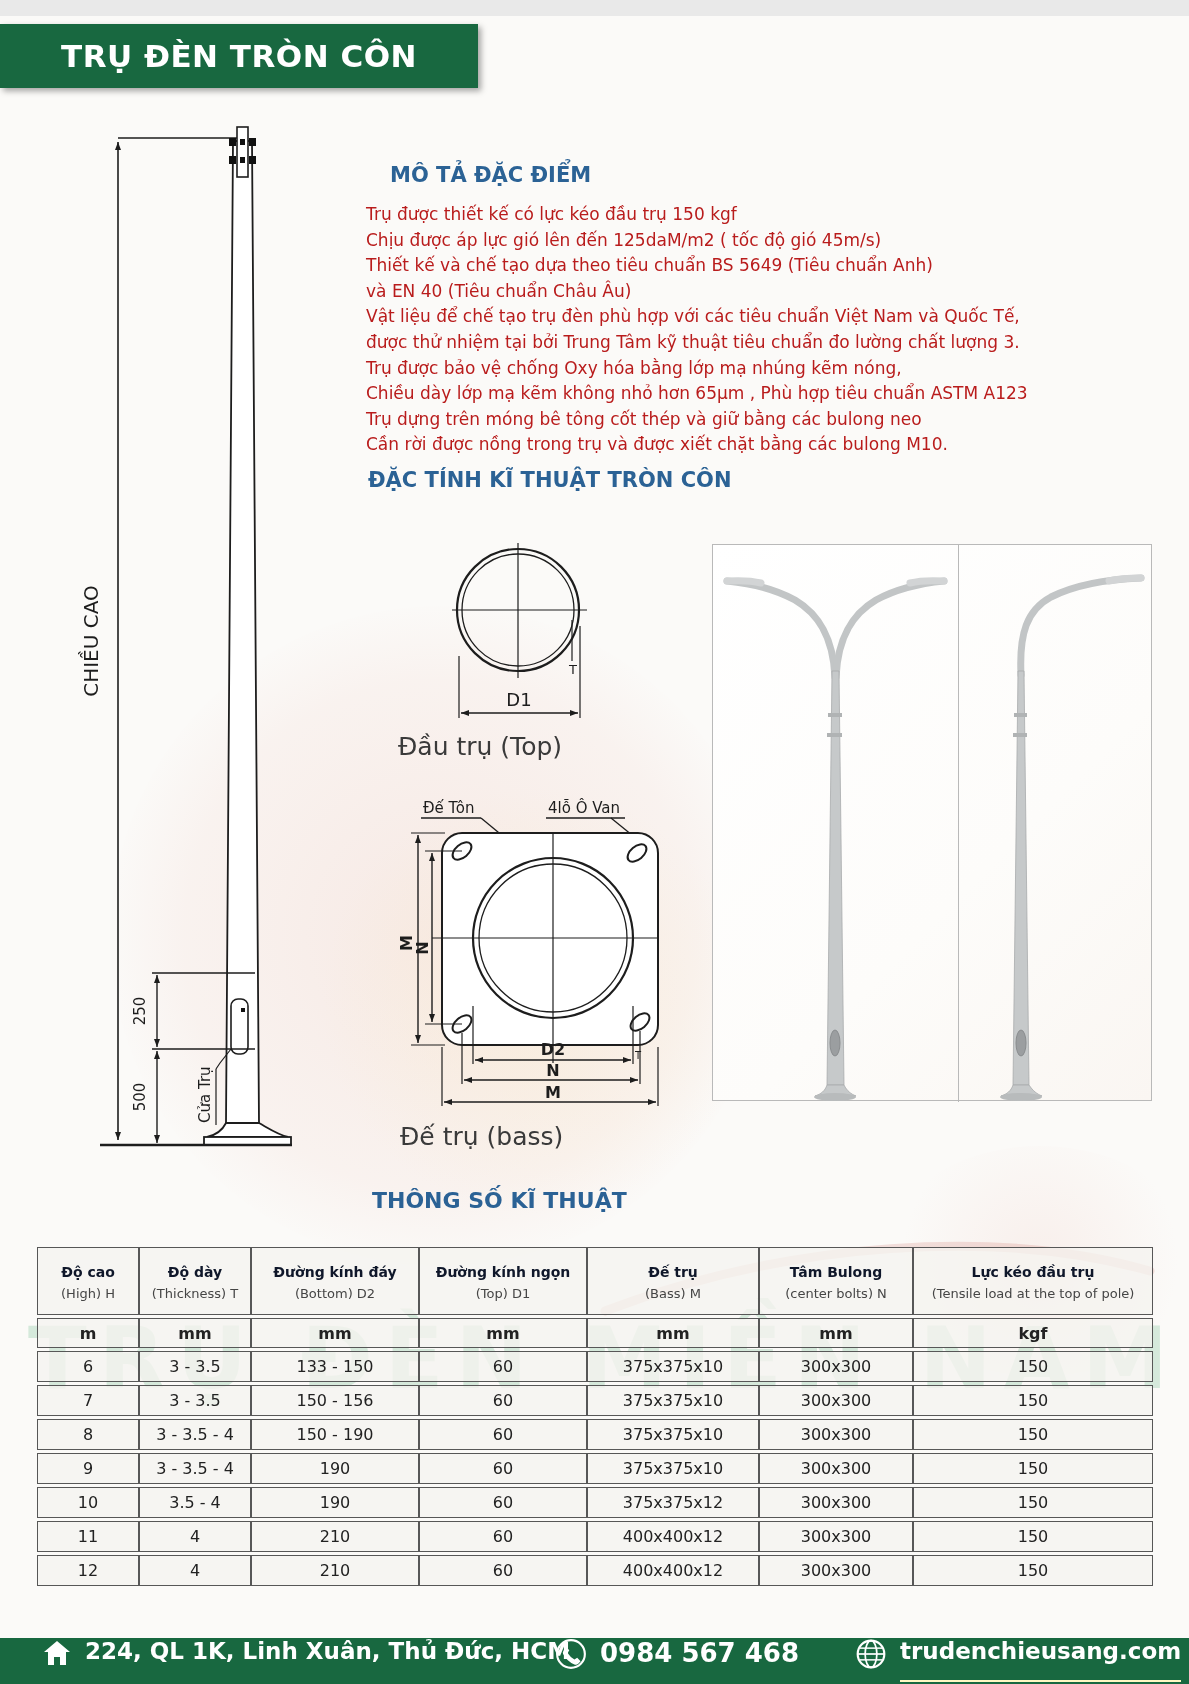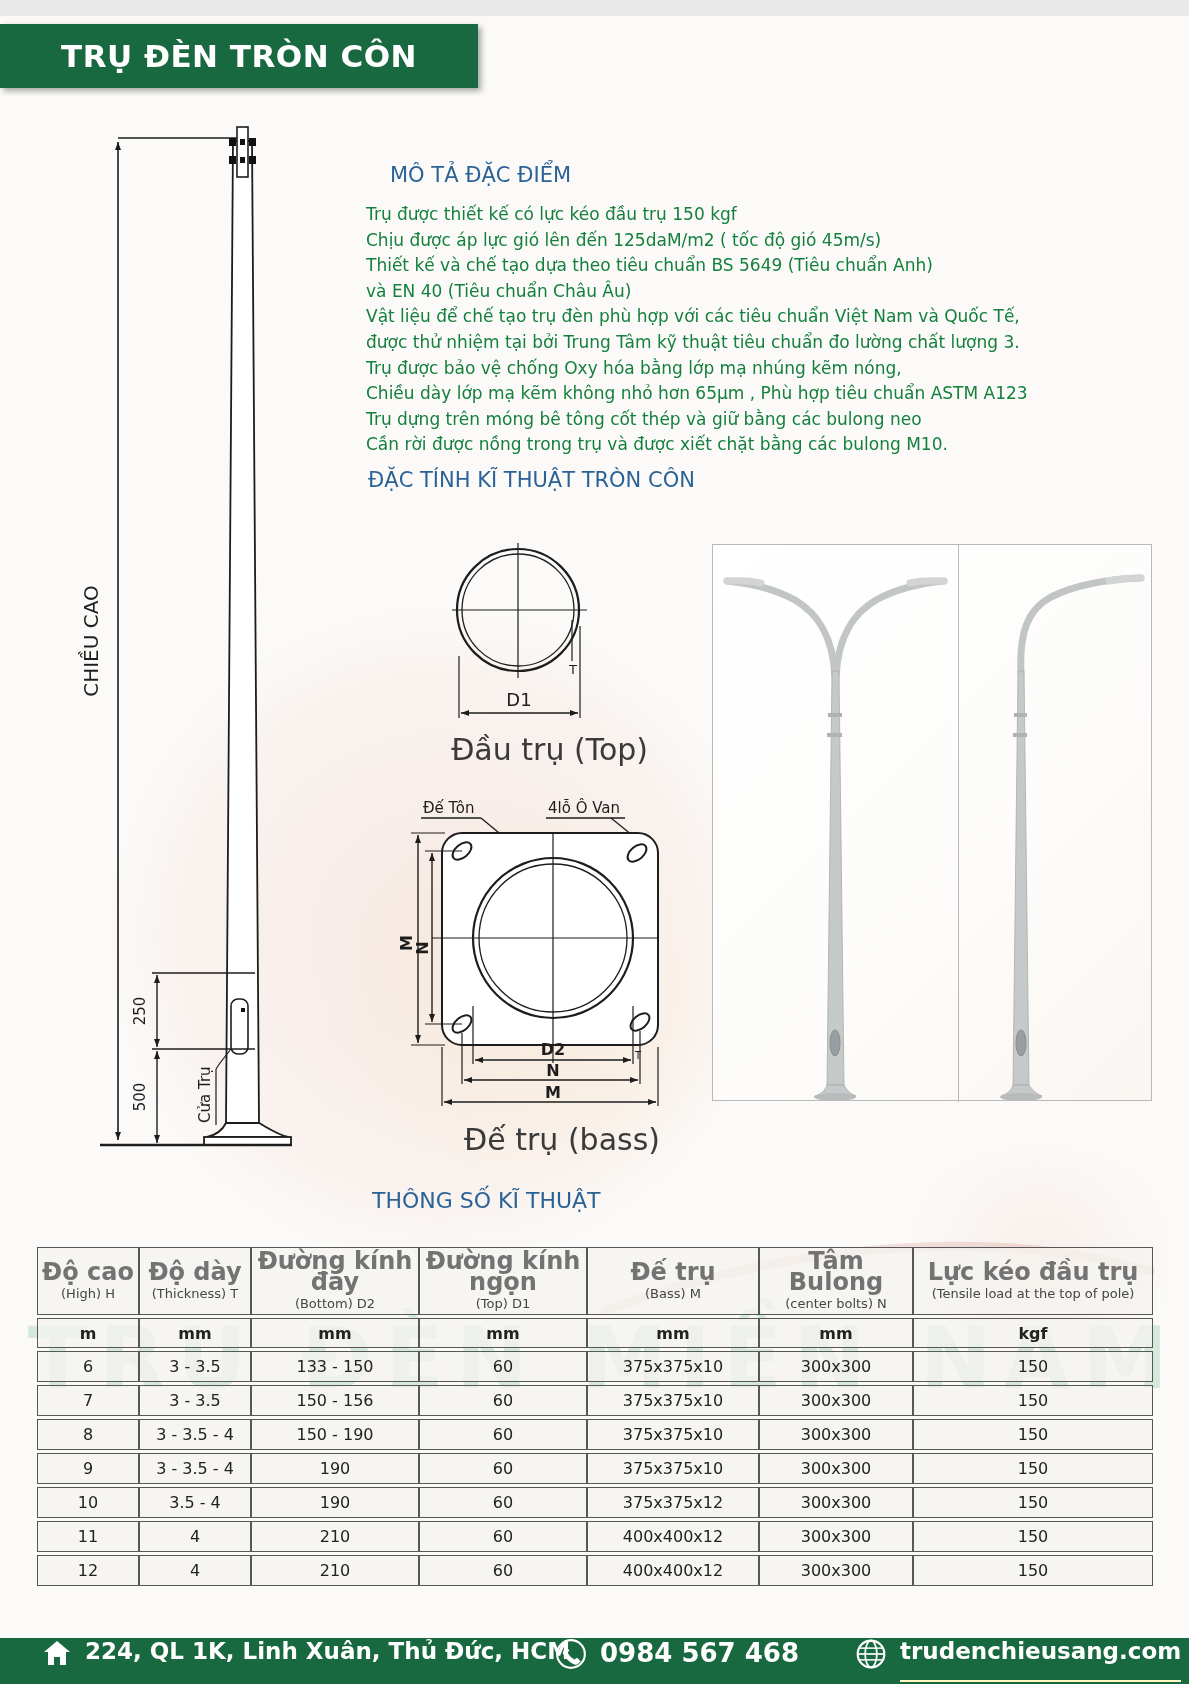--- a/index.html
+++ b/index.html
@@ -5,37 +5,37 @@
   *{margin:0;padding:0;box-sizing:border-box}
   html,body{background:#e9e9e9}
   body{font-family:"DejaVu Sans","Liberation Sans",sans-serif}
   .page{position:relative;width:1189px;height:1684px;margin:16px auto;background:#fbfaf8;overflow:hidden}
   .blob{position:absolute;border-radius:50%;pointer-events:none}
   .blob1{left:110px;top:590px;width:660px;height:660px;background:radial-gradient(circle,rgba(242,215,207,.48) 0%,rgba(242,215,207,.22) 55%,rgba(242,215,207,0) 72%)}
   .blob2{left:320px;top:770px;width:430px;height:430px;background:radial-gradient(circle,rgba(249,235,210,.55) 0%,rgba(249,235,210,0) 70%)}
   .blob3{left:880px;top:1130px;width:320px;height:230px;background:radial-gradient(circle,rgba(242,213,205,.30) 0%,rgba(242,213,205,0) 70%)}
   .swoosh{position:absolute;left:600px;top:1200px;pointer-events:none}
   .banner{position:absolute;left:0;top:8px;width:478px;height:64px;background:#186840;color:#fff;display:flex;align-items:center;justify-content:center;font-size:31px;font-weight:bold;letter-spacing:.5px;box-shadow:3px 3px 6px rgba(0,0,0,.35)}
-  .h-blue{position:absolute;color:#2b6295;font-weight:normal;font-size:21px}
-  .desc{position:absolute;left:366px;top:186px;font-size:17px;line-height:25.6px;color:#15803d}
+  .h-blue{position:absolute;color:#2b6295;font-weight:bold;font-size:21px}
+  .desc{position:absolute;left:366px;top:186px;font-size:17px;line-height:25.6px;color:#b91c1c}
   .desc div{white-space:nowrap}
   .pole-svg{position:absolute;left:40px;top:95px}
   .top-svg{position:absolute;left:395px;top:490px}
   .base-svg{position:absolute;left:385px;top:775px}
-  .diagram-label{position:absolute;font-size:30px;color:#3a3a3a;text-align:right;white-space:nowrap}
+  .diagram-label{position:absolute;font-size:25px;color:#3a3a3a;text-align:left;white-space:nowrap}
   .svgt{font-family:"DejaVu Sans","Liberation Sans",sans-serif;fill:#1d1d1d}
   .photos{position:absolute;left:712px;top:528px;width:440px;height:557px;background:linear-gradient(135deg,#ffffff 0%,#fdfcfa 60%,#faf6f2 100%);border:1px solid #b9b9b9}
   .photos .divider{position:absolute;left:245px;top:0;width:1px;height:557px;background:#b9b9b9}
   .wm-text{position:absolute;left:28px;top:1292px;width:1132px;text-align:left;font-size:86px;font-weight:bold;letter-spacing:12px;color:rgba(126,194,152,.30);white-space:nowrap;pointer-events:none}
   .spec-table{position:absolute;left:37px;top:1228px;width:1116px;border-collapse:separate;border-spacing:0 3px}
   .spec-table th,.spec-table td{border:1.7px solid #575757;text-align:center;vertical-align:middle;background:rgba(245,243,240,.78);padding:1px 2px}
   .spec-table th{height:68px;font-weight:normal}
   .spec-table .unit td{height:30px;font-weight:bold;font-size:16px;color:#222}
   .spec-table .datarow td{height:31px;font-size:16px;color:#222}
-  .th-t{font-size:24px;font-weight:bold;color:#737373;line-height:21px}
+  .th-t{font-size:14px;font-weight:bold;color:#0f172a;line-height:21px}
   .th-s{font-size:13px;color:#454545;margin-top:3px;line-height:15px}
   .footer{position:absolute;left:0;top:1622px;width:1189px;height:62px;background:#186840;color:#fff}
   .fgroup{position:absolute;top:0;height:62px;display:flex;align-items:flex-start;gap:13px;white-space:nowrap}
   .faddr{left:42px;font-size:23px;font-weight:bold}
   .fphone{left:555px;font-size:26px;font-weight:bold}
   .fweb{left:855px;font-size:23px;font-weight:bold}
   .u{border-bottom:2px solid #fef9c3;padding-bottom:16px}
 </style>
 </head>
 <body>

